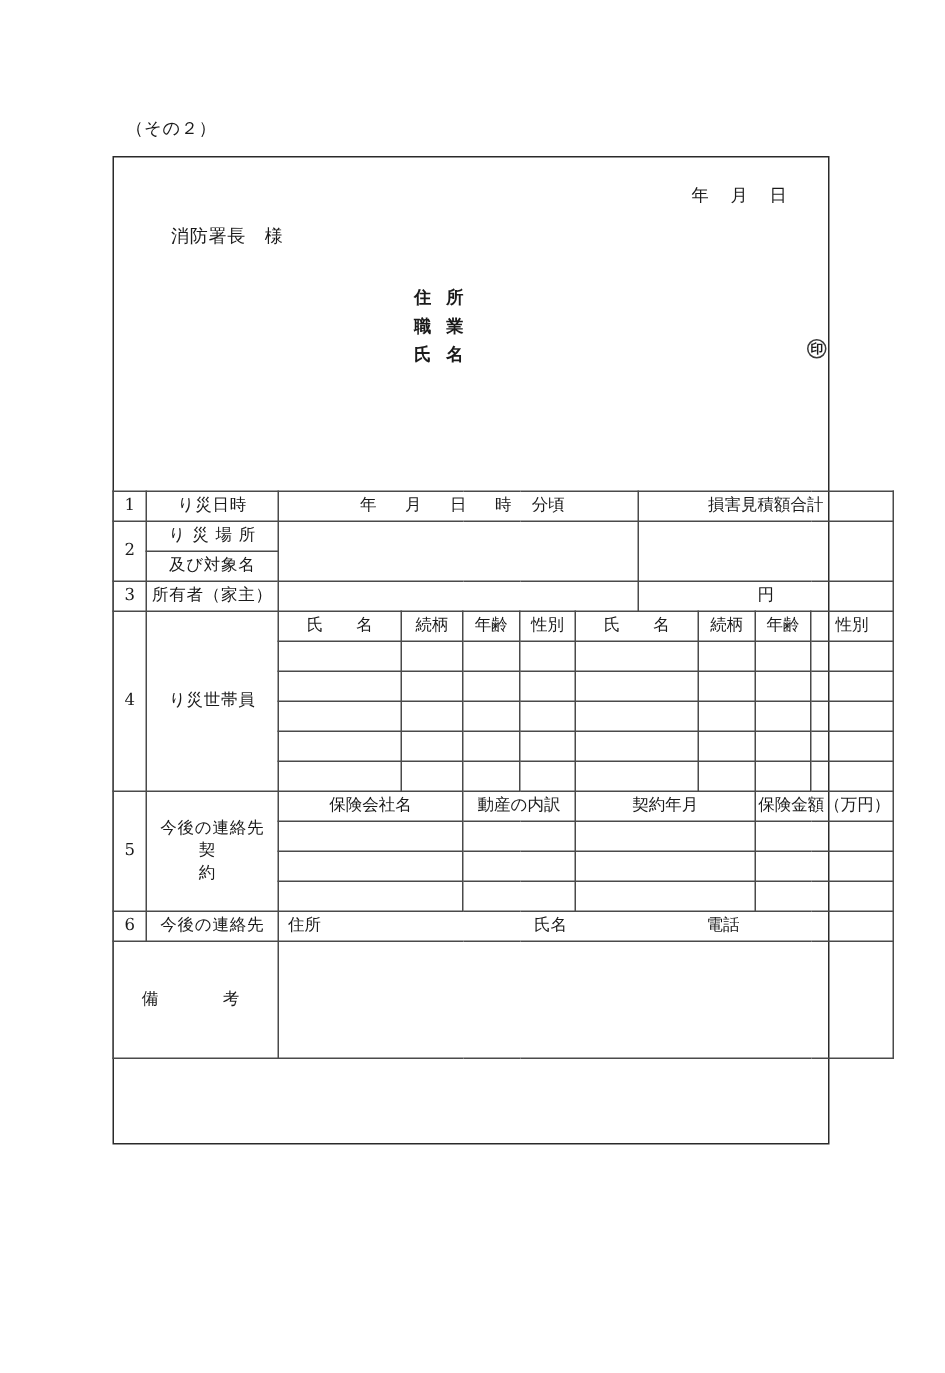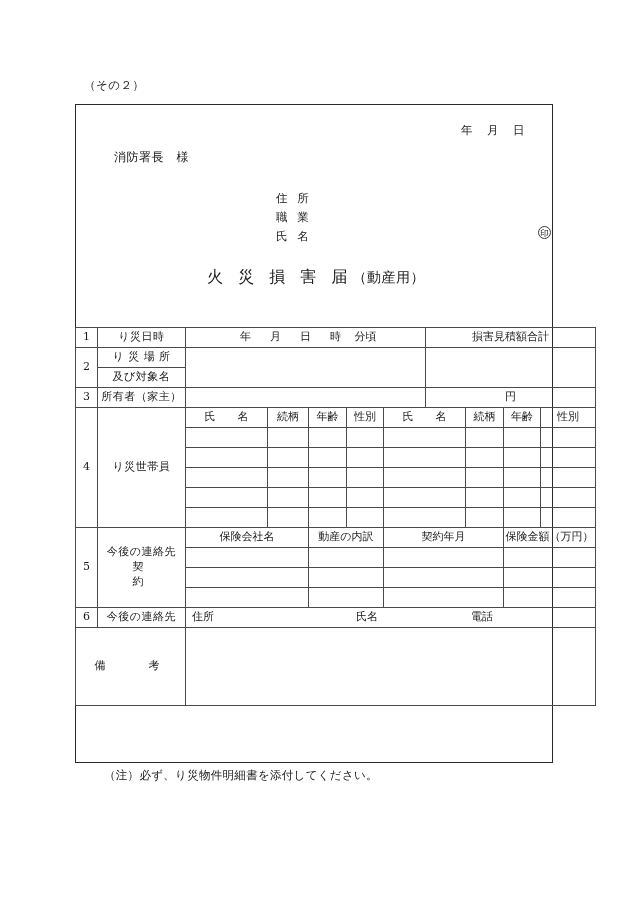--- a/index.html
+++ b/index.html
@@ -60,21 +60,21 @@
     white-space: nowrap;
     text-align: center;
   }
   .sender-block {
     position: absolute;
     left: 200px;
     top: 84px;
     font-size: 11.5px;
     line-height: 19px;
   }
-  .sender-row { position: relative; white-space: nowrap; }
+  .sender-row { position: relative; white-space: nowrap; font-weight: bold; }
   .sender-label { letter-spacing: 3px; }
   .seal {
     position: absolute;
     left: 262px;
     top: -1px;
     width: 13px;
     height: 13px;
     border: 1px solid #3a3a3a;
     border-radius: 50%;
     font-size: 8.5px;
@@ -162,23 +162,20 @@
       </div>
       <div class="sender-row">
         <span class="sender-label">職 業</span>
       </div>
       <div class="sender-row">
         <span class="sender-label">氏 名</span>
         <span class="seal">印</span>
       </div>
     </div>
 
-    <div class="doc-title">
-      <span class="main">火 災 損 害 届</span><span class="sub">（動産用）</span>
-    </div>
 
     <table class="form">
       <colgroup>
         <col style="width:22px">
         <col style="width:88px">
         <col style="width:42px">
         <col style="width:40px">
         <col style="width:41px">
         <col style="width:38px">
         <col style="width:37px">
@@ -320,14 +317,13 @@
       </tr>
 
       <tr>
         <td colspan="2" class="remark-lbl sp2" style="height:78px;text-align:center;">備　　考</td>
         <td colspan="10" style="height:78px;"></td>
       </tr>
     </tbody>
       </table>
   </div>
 
-  <div class="note">（注）必ず、り災物件明細書を添付してください。</div>
 </div>
 
 </body></html>

